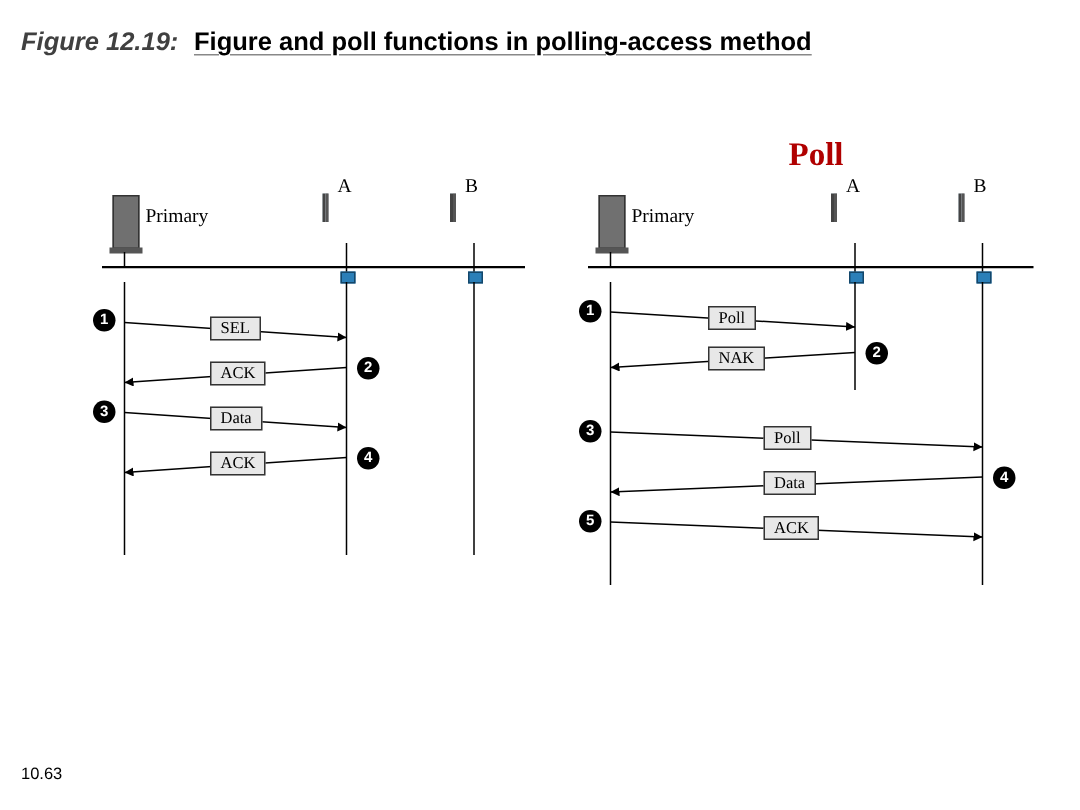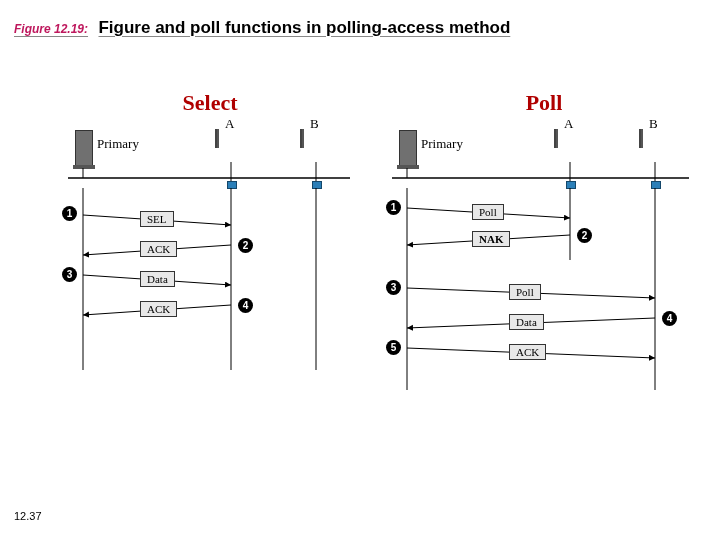--- a/index.html
+++ b/index.html
@@ -13,23 +13,22 @@
     overflow: hidden;
   }
   .title-bar {
     position: absolute;
     top: 18px;
     left: 14px;
   }
   .fignum {
     font-style: italic;
     font-weight: bold;
-    font-size: 12px;
-    color: #be185d;
-    text-decoration: underline;
+    font-size: 17px;
+    color: #404040;
     text-decoration-color: #888;
     text-underline-offset: 3px;
   }
   .figcap {
     font-weight: bold;
     font-size: 17px;
     color: #000;
     text-decoration: underline;
     text-decoration-color: #888;
     text-underline-offset: 3px;
@@ -97,21 +96,20 @@
 </head>
 <body>
 
 <div class="title-bar">
   <span class="fignum">Figure 12.19:</span>
   <span class="figcap">Figure and poll functions in polling-access method</span>
 </div>
 
 <div class="panel" style="left:60px; top:90px; width:300px; height:300px;">
 
-  <div class="panel-title" style="position:absolute; left:0; right:0; top:0;">Select</div>
 
   <div style="position:absolute; left:15px; top:40px;">
     <span class="tower"></span>
     <span class="node-label" style="position:absolute; left:22px; top:6px;">Primary</span>
   </div>
   <div style="position:absolute; left:155px; top:40px;">
     <span class="laptop"><span class="screen"></span><span class="base"></span></span>
     <span class="node-label" style="position:absolute; left:10px; top:-14px;">A</span>
   </div>
   <div style="position:absolute; left:240px; top:40px;">
@@ -202,19 +200,19 @@
     <line x1="23" y1="258" x2="271" y2="268" stroke="#000" marker-end="url(#arR)"></line>
   </svg>
 
   <div class="badge" style="left:2px;  top:110px;">1</div>
   <div class="badge" style="left:193px;top:138px;">2</div>
   <div class="badge" style="left:2px;  top:190px;">3</div>
   <div class="badge" style="left:278px;top:221px;">4</div>
   <div class="badge" style="left:2px;  top:250px;">5</div>
 
   <div class="msg" style="left:88px; top:114px;">Poll</div>
-  <div class="msg" style="left:88px; top:141px;font-weight:bold;">NAK</div>
+  <div class="msg" style="left:88px; top:141px;">NAK</div>
   <div class="msg" style="left:125px; top:194px;">Poll</div>
   <div class="msg" style="left:125px; top:224px;">Data</div>
   <div class="msg" style="left:125px; top:254px;">ACK</div>
 </div>
 
-<div class="pgnum">12.37</div>
+<div class="pgnum">10.63</div>
 
 </body></html>

